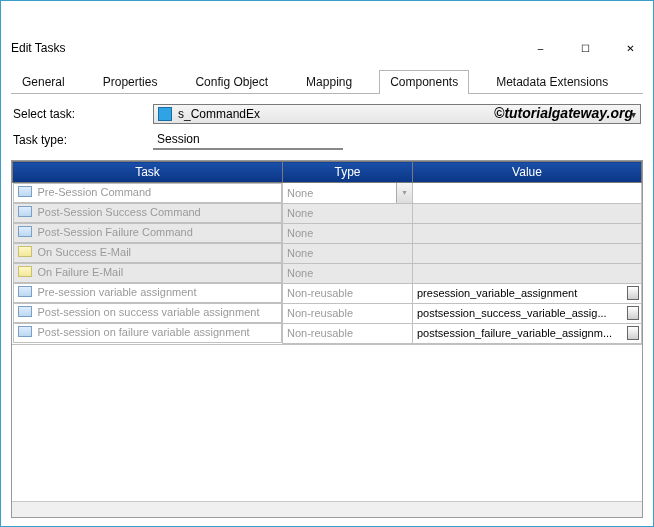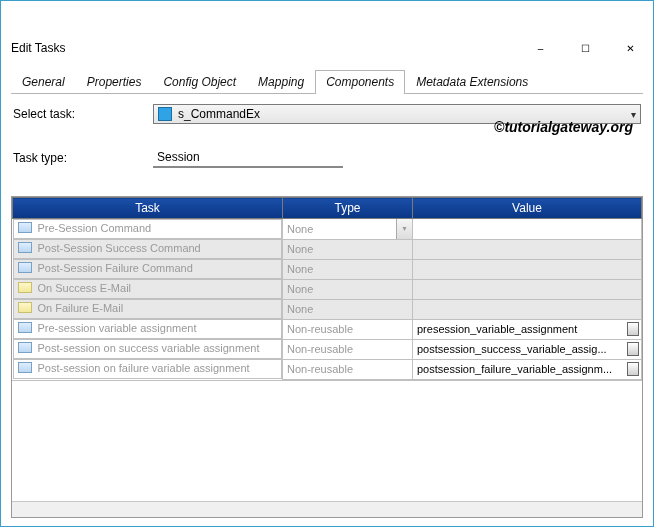--- a/index.html
+++ b/index.html
@@ -36,22 +36,21 @@
   }
   .content {
     padding: 6px 10px 8px 10px;
     display: flex;
     flex-direction: column;
     height: calc(100% - 30px);
   }
   .tabs {
     display: flex;
     border-bottom: 1px solid #b5b5b5;
-    gap: 0;
-    font-style: italic;
+    gap: 16px;
   }
   .tab {
     padding: 4px 10px 5px 10px;
     border: 1px solid transparent;
     border-bottom: none;
     position: relative;
     top: 1px;
     cursor: default;
     color: #111;
     font-size: 12px;
@@ -59,21 +58,21 @@
   .tab.active {
     border-color: #b5b5b5;
     background: #fff;
   }
   .form-area {
     padding: 10px 2px 4px 2px;
   }
   .form-row {
     display: flex;
     align-items: center;
-    margin-bottom: 24px;
+    margin-bottom: 6px;
     position: relative;
   }
   .form-label { width: 140px; }
   .select-task-field {
     flex: 1;
     display: flex;
     align-items: center;
     border: 1px solid #7a7a7a;
     background: linear-gradient(#f5f5f5,#e5e5e5);
     height: 20px;
@@ -86,21 +85,21 @@
     border: 1px solid #1a6ea0;
   }
   .select-task-field .chev {
     margin-left: auto;
     font-size: 10px;
     color: #333;
   }
   .watermark {
     position: absolute;
     right: 8px;
-    top: 15px;
+    top: 1px;
     font-style: italic;
     font-weight: bold;
     color: #000;
     font-size: 14px;
     pointer-events: none;
   }
   .task-type-field {
     flex: 1;
     height: 20px;
     border: none;

